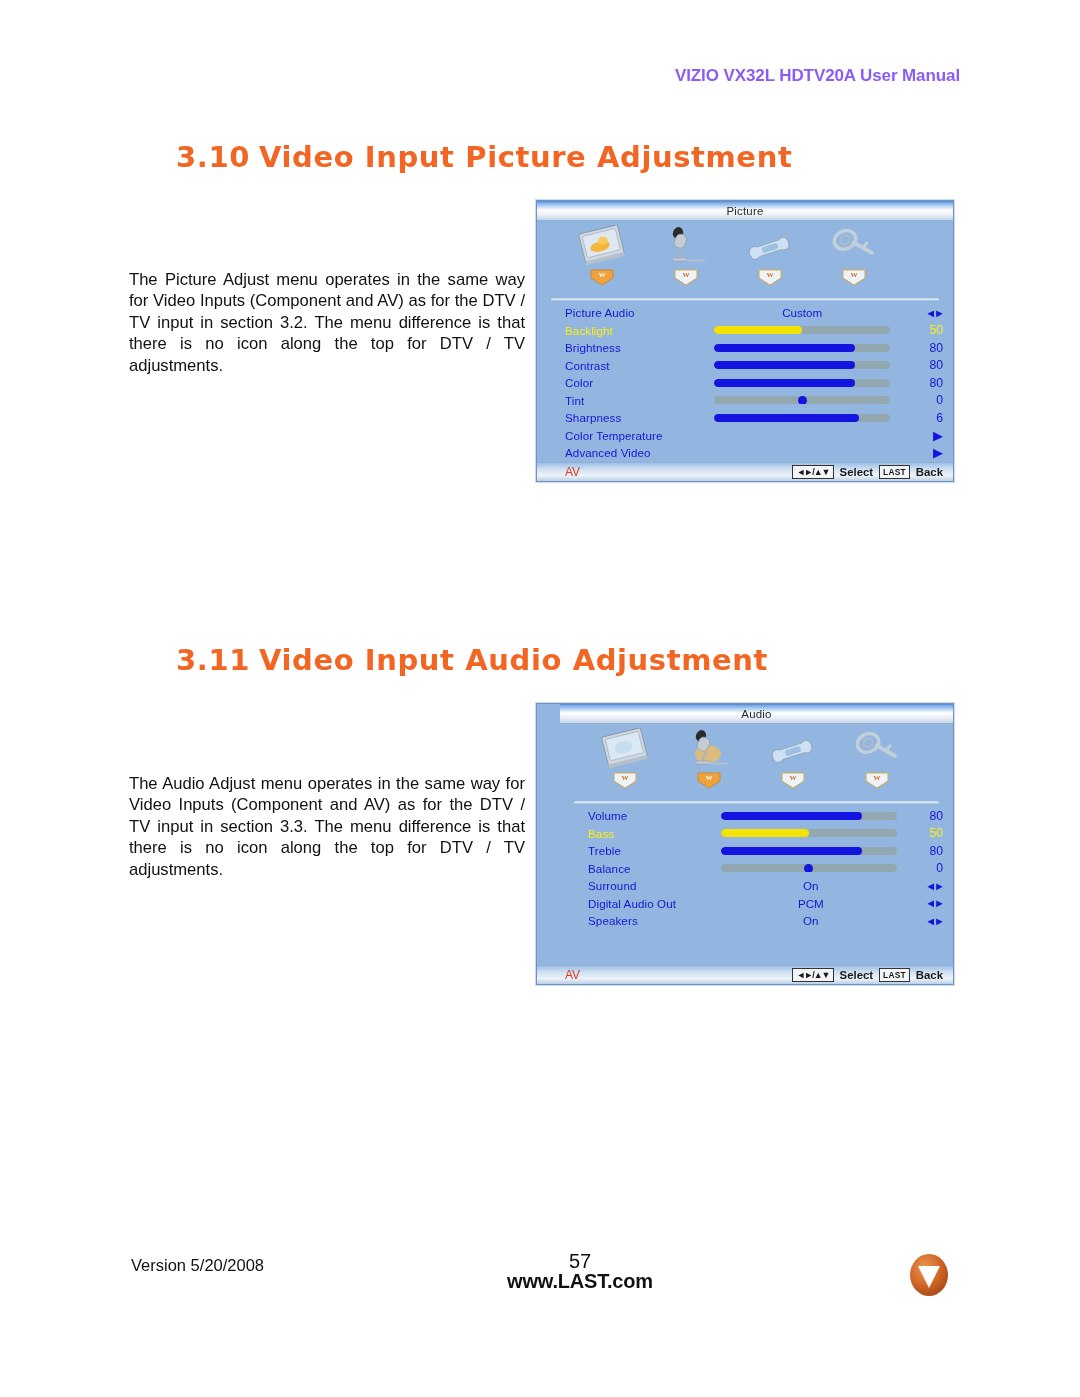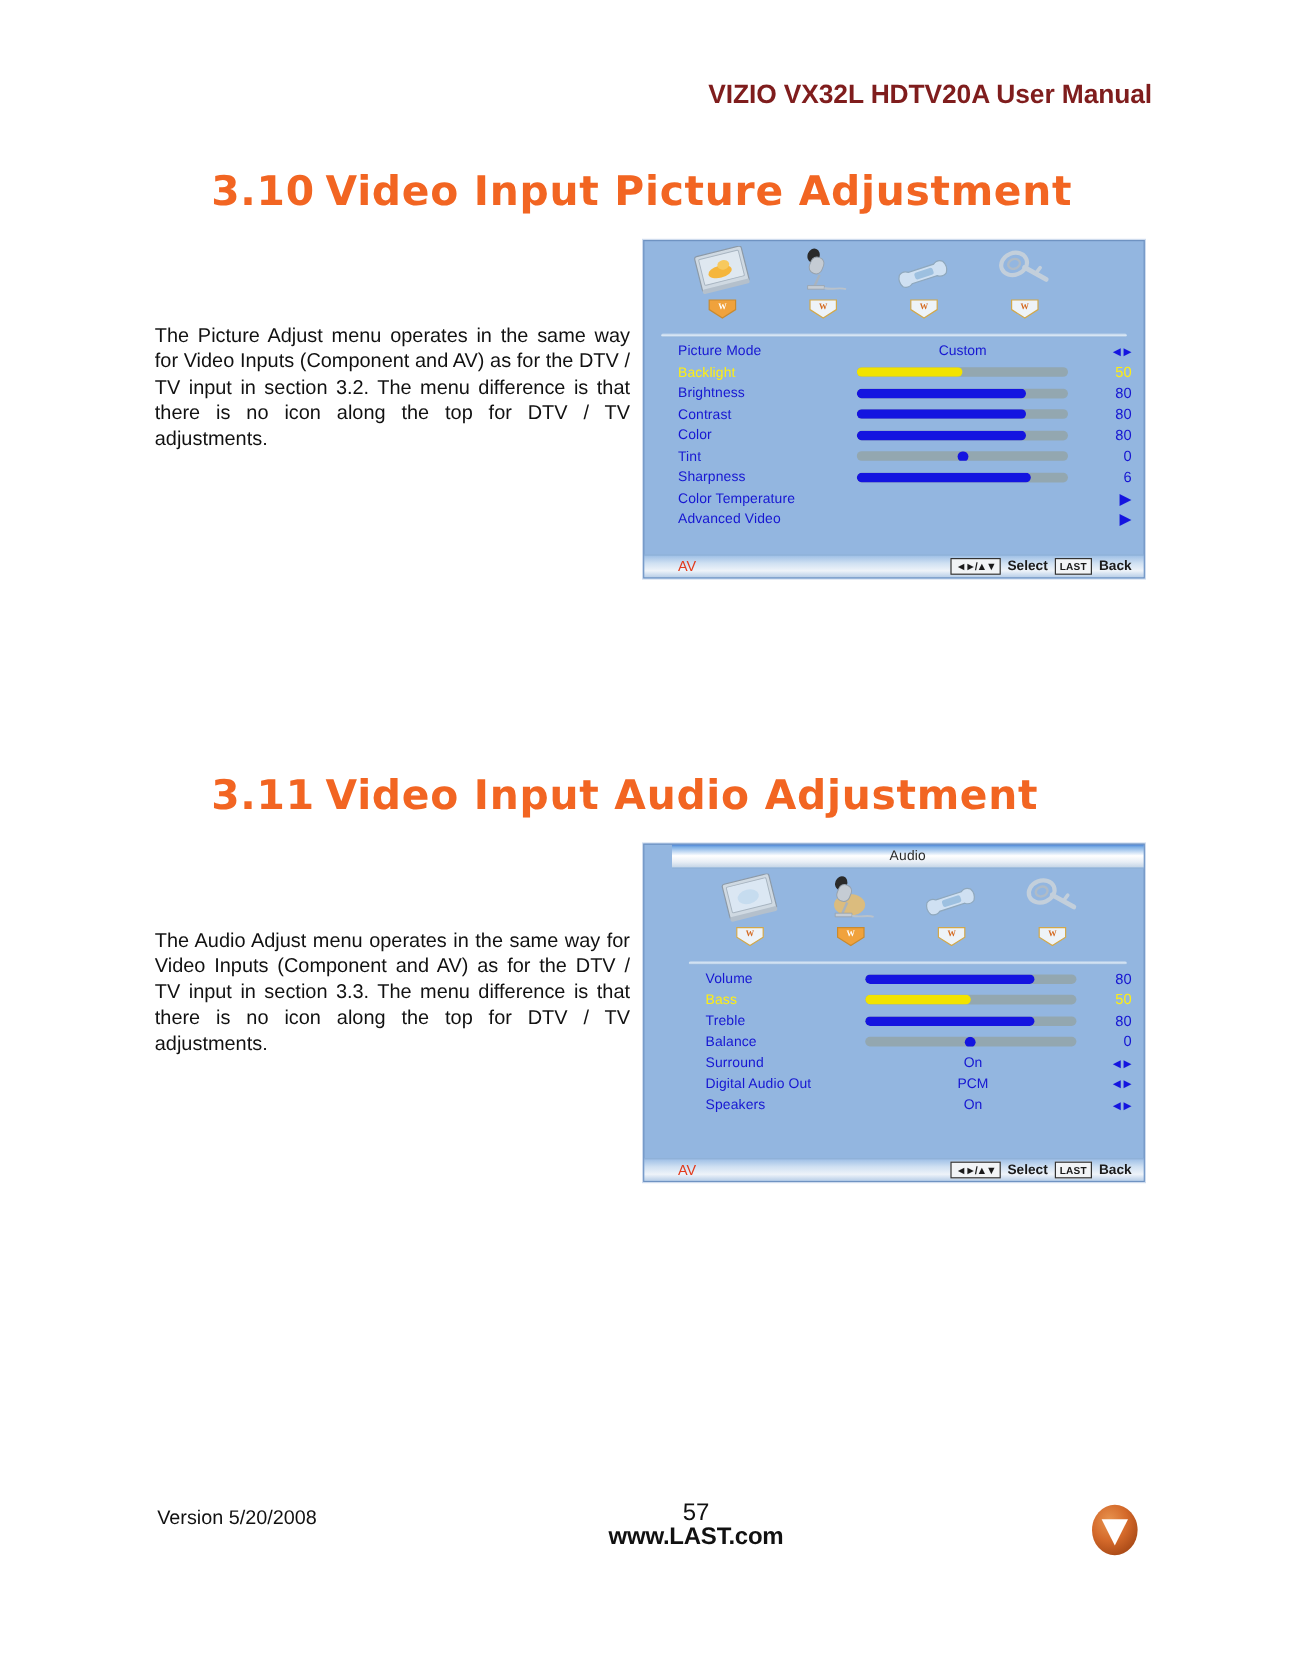--- a/index.html
+++ b/index.html
@@ -20,33 +20,33 @@
     inset: 0;
   }
 
   
   .doc-header {
     position: absolute;
     top: 66px;
     left: 0;
     width: 960px;
     text-align: right;
-    font-size: 22px;
+    font-size: 17px;
     font-weight: bold;
     letter-spacing: -0.1px;
-    color: #7f1d1d;
+    color: #8b5cf6;
   }
 
   
   .section-heading {
     position: absolute;
     left: 176px;
     color: #f26522;
     font-family: "DejaVu Sans", sans-serif;
-    font-size: 34px;
+    font-size: 29px;
     font-weight: bold;
     letter-spacing: 0.6px;
     white-space: nowrap;
   }
   .section-heading .num { margin-right: 9px; }
   #heading-310 { top: 140px; }
   #heading-311 { top: 643px; }
 
   
   .body-para {
@@ -289,20 +289,23 @@
 <div class="page">
 
   <div class="doc-header">VIZIO VX32L HDTV20A User Manual</div>
 
   <div class="section-heading" id="heading-310">
     <span class="num">3.10</span><span>Video Input Picture Adjustment</span>
   </div>
   <div class="body-para" id="para-picture">The Picture Adjust menu operates in the same way for Video Inputs (Component and AV) as for the DTV / TV input in section 3.2.  The menu difference is that there is no icon along the top for DTV / TV adjustments.</div>
 
   <div class="osd" id="osd-picture">
+    <div class="osd-titlebar">
+      <span class="osd-title">Picture</span>
+    </div>
     <div class="osd-icons">
       <div class="icon-slot s0">
         <div class="icon-art">
           <svg width="56" height="42" viewBox="0 0 56 42">
             <g transform="rotate(-14 28 21)">
               <rect x="8" y="4" width="40" height="30" rx="2" fill="#cfd9e2" stroke="#8c9aa8" stroke-width="1"></rect>
               <rect x="11" y="7" width="34" height="22" rx="1" fill="#dfe8f0" stroke="#a7b4c0" stroke-width="0.8"></rect>
               <ellipse cx="26" cy="21" rx="10" ry="5" fill="#f5b63c"></ellipse>
               <ellipse cx="30" cy="16" rx="5" ry="4" fill="#f7c95e"></ellipse>
               <rect x="8" y="32" width="40" height="4" rx="1.5" fill="#b4c0cc"></rect>
@@ -356,21 +359,21 @@
         </div>
         <svg class="icon-tab" viewBox="0 0 26 17">
           <path d="M2 1 h22 v8 l-11 7 L2 9 Z" fill="#eef3f8" stroke="#d2a84a" stroke-width="1"></path>
           <text x="13" y="8.2" text-anchor="middle" font-size="7" font-family="Liberation Serif, serif" font-weight="bold" fill="#d4691f">W</text>
         </svg>
       </div>
       <div class="osd-divider"></div>
     </div>
     <div class="osd-rows">
         <div class="osd-row">
-          <div class="row-label">Picture Mode</div>
+          <div class="row-label">Picture Audio</div>
           <div class="row-mid">
             <span class="opt-value">Custom</span>
           </div>
           <div class="row-right"><span class="lr-arrows">◄►</span></div>
         </div>
         <div class="osd-row active">
           <div class="row-label">Backlight</div>
           <div class="row-mid">
             <div class="slider">
               <div class="fill" style="width: 50%;"></div>

